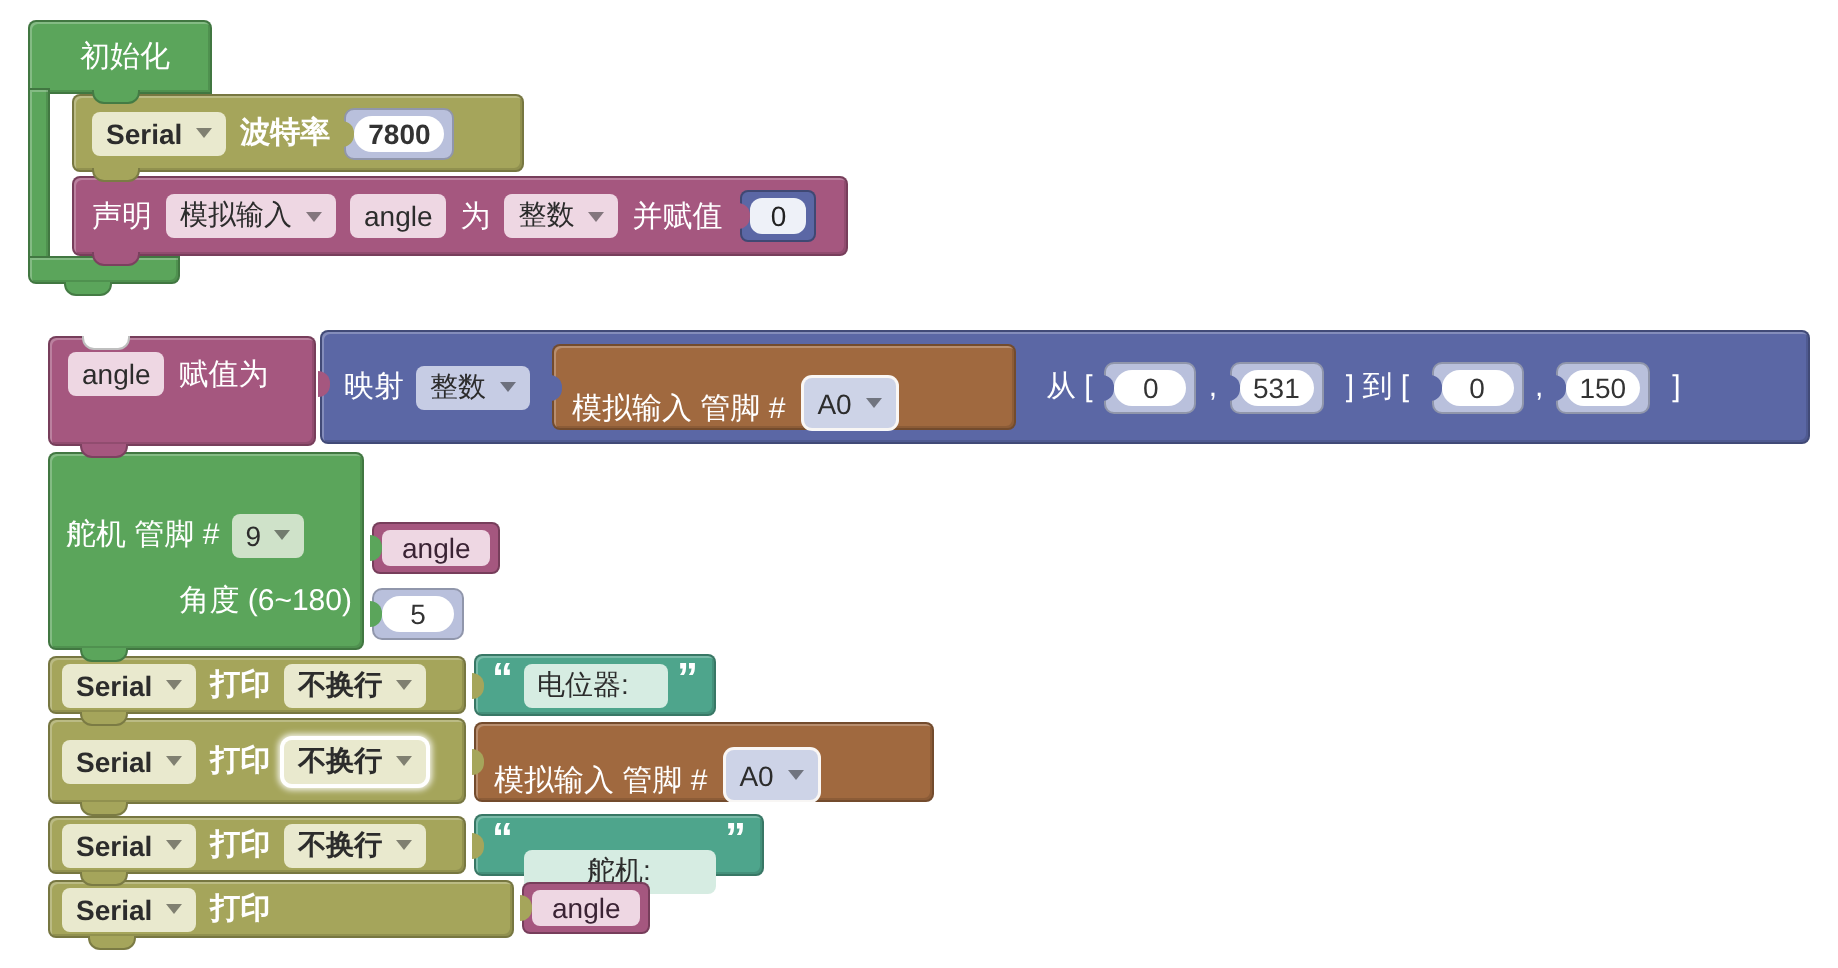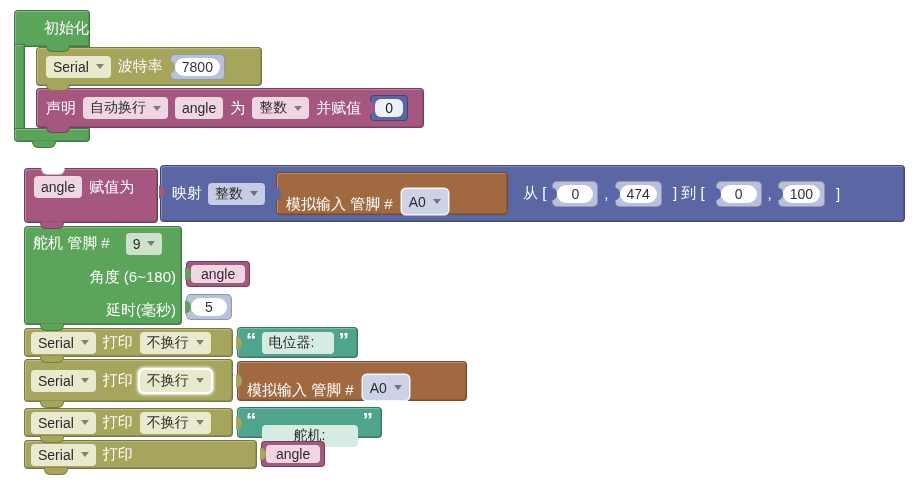--- a/index.html
+++ b/index.html
@@ -8,21 +8,21 @@
     --f-olive:#e9e9ce; --f-pink:#eed7e3; --f-lav:#c6cce4; --f-pin:#cdd3e7;
     --f-green:#cfe2c9; --f-teal:#d6ece2;
   }
   html,body{margin:0;padding:0;}
   body{background:#fff;font-family:"Liberation Sans","DejaVu Sans",sans-serif;}
   #canvas{position:relative;width:919px;height:484px;background:#fff;overflow:hidden;}
   .block{position:absolute;box-sizing:border-box;border:1px solid rgba(0,0,0,.28);
     border-radius:4px;color:#fff;font-size:15px;
     box-shadow:inset 1px 1px 0 rgba(255,255,255,.25), inset -1px -1px 0 rgba(0,0,0,.12);}
   .flexrow{display:flex;align-items:center;gap:7px;padding:0 9px;}
-  .bg-green{background:var(--green);} .bg-olive{background:var(--olive);}
+  .bg-green{background:var(--green);} .bg-olive{background:var(--olive);font-weight:bold;}
   .bg-magenta{background:var(--magenta);} .bg-blue{background:var(--blue);}
   .bg-brown{background:var(--brown);align-items:flex-end;} .bg-teal{background:var(--teal);}
   .lbl{white-space:nowrap;color:#fff;}
   .field{display:inline-flex;align-items:center;height:22px;padding:0 7px;
     border-radius:4px;color:#2c2c2c;font-size:14px;white-space:nowrap;box-sizing:border-box;}
   .caret{width:0;height:0;border-left:4px solid transparent;border-right:4px solid transparent;
     border-top:5px solid rgba(0,0,0,.45);margin-left:7px;}
   .numblock{position:relative;display:inline-flex;align-items:center;background:var(--shadow);
     border:1px solid rgba(0,0,0,.22);border-radius:5px;padding:3px 4px;}
   .numblock .inner{background:#fff;border-radius:9px;min-width:22px;text-align:center;
@@ -46,21 +46,21 @@
   .pinfield{box-shadow:0 0 0 1.5px rgba(255,255,255,.95);}
   .quote{color:#fff;font-size:21px;font-weight:bold;line-height:10px;position:relative;top:-3px;}
   .rlabel{text-align:right;color:#fff;white-space:nowrap;}
 </style>
 </head>
 <body>
 
 <div id="canvas">
 
   <div>
-    <div class="block bg-green" style="left:14px;top:10px;width:76px;height:37px;border-radius:4px 4px 0 0;display:flex;align-items:center;padding-left:5px;justify-content:flex-end;">
+    <div class="block bg-green" style="left:14px;top:10px;width:92px;height:37px;border-radius:4px 4px 0 0;display:flex;align-items:center;padding-left:25px;">
       <span class="lbl">初始化</span>
     </div>
     <div class="block bg-green" style="left:14px;top:44px;width:11px;height:86px;border-radius:0;"></div>
     <div class="block bg-green" style="left:14px;top:128px;width:76px;height:14px;border-radius:0 0 4px 4px;"></div>
     <div class="tab green" style="left:32px;top:141px;"></div>
     <div class="tab green" style="left:46px;top:45px;"></div>
 
     <div class="block bg-olive flexrow" style="left:36px;top:47px;height:39px;min-width:226px;">
       <span class="field" style="background:var(--f-olive);min-width:62px;">
         <span>Serial</span>
@@ -70,21 +70,21 @@
       <span class="numblock">
         <span class="plug" style="background:var(--olive);"></span>
         <span class="inner">7800</span>
       </span>
     </div>
     <div class="tab olive" style="left:46px;top:84px;"></div>
 
     <div class="block bg-magenta flexrow" style="left:36px;top:88px;height:40px;min-width:388px;">
       <span class="lbl">声明</span>
       <span class="field" style="background:var(--f-pink);">
-        <span>自动换行</span>
+        <span>模拟输入</span>
         <span class="caret"></span>
       </span>
       <span class="field" style="background:var(--f-pink);min-width:44px;justify-content:center;">
         <span>angle</span>
       </span>
       <span class="lbl">为</span>
       <span class="field" style="background:var(--f-pink);">
         <span>整数</span>
         <span class="caret"></span>
       </span>
@@ -123,38 +123,38 @@
       </span>
     </span>
     <span class="lbl" style="margin-left:9px;">从 [</span>
     <span class="numblock">
       <span class="plug" style="background:var(--blue);"></span>
       <span class="inner">0</span>
     </span>
     <span class="lbl">,</span>
     <span class="numblock">
       <span class="plug" style="background:var(--blue);"></span>
-      <span class="inner">474</span>
+      <span class="inner">531</span>
     </span>
     <span class="lbl" style="margin:0 5px;">] 到 [</span>
     <span class="numblock">
       <span class="plug" style="background:var(--blue);"></span>
       <span class="inner">0</span>
     </span>
     <span class="lbl">,</span>
     <span class="numblock">
       <span class="plug" style="background:var(--blue);"></span>
-      <span class="inner">100</span>
+      <span class="inner">150</span>
     </span>
     <span class="lbl" style="margin-left:5px;">]</span>
   </div>
 
   <div class="tab magenta" style="left:40px;top:222px;"></div>
   <div class="block bg-green" style="left:24px;top:226px;width:158px;height:99px;">
-    <div class="flexrow" style="height:33px;padding-left:8px;gap:16px;">
+    <div class="flexrow" style="height:33px;padding-left:8px;gap:6px;margin-top:24px;">
       <span class="lbl">舵机 管脚 #</span>
       <span class="field" style="background:var(--f-green);">
         <span>9</span>
         <span class="caret"></span>
       </span>
     </div>
     <div class="rlabel" style="height:33px;line-height:33px;padding-right:5px;">角度 (6~180)</div>
     <div class="rlabel" style="height:33px;line-height:33px;padding-right:5px;">延时(毫秒)</div>
   </div>
   <div class="varblock" style="position:absolute;left:186px;top:261px;">

